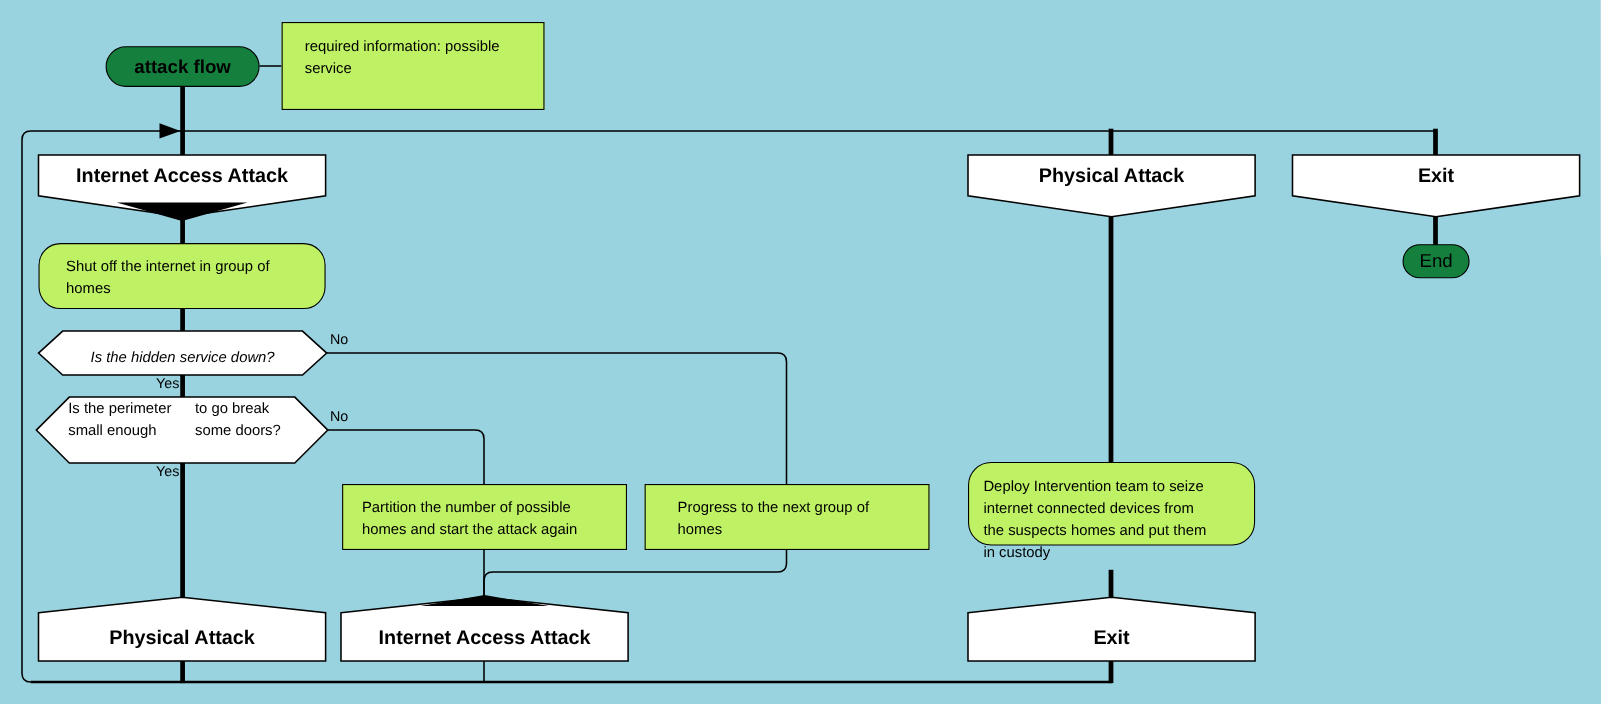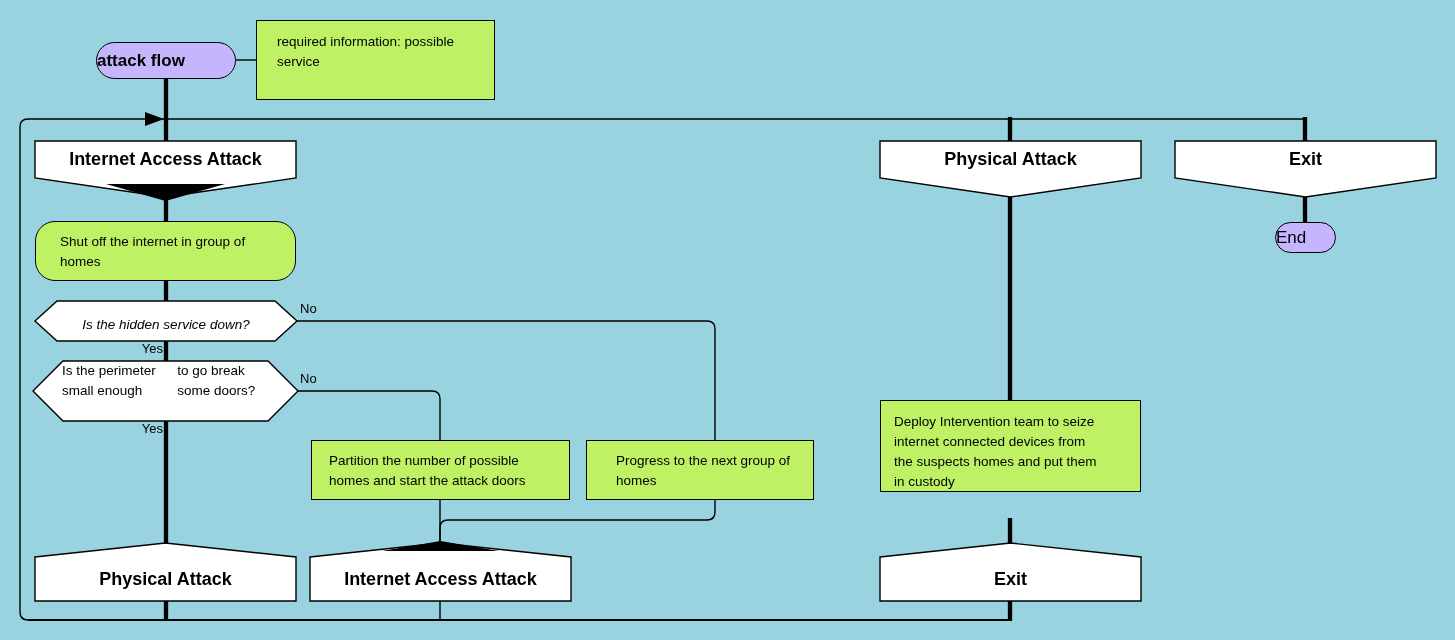--- a/index.html
+++ b/index.html
@@ -13,22 +13,22 @@
     position:absolute; box-sizing:border-box;
     background:#bef264; border:1.5px solid #000;
     font-size:13.5px; line-height:20px;
   }
   .box .tline { white-space:nowrap; }
   .title {
     position:absolute; display:flex; align-items:center; justify-content:center;
     font-weight:bold; font-size:18px; white-space:nowrap;
   }
   .stadium {
-    position:absolute; box-sizing:border-box; background:#c4b5fd; border:1.6px solid #000;
-    display:flex; align-items:center; white-space:nowrap;
+    position:absolute; box-sizing:border-box; background:#15803d; border:1.6px solid #000;
+    display:flex; align-items:center; justify-content:center; white-space:nowrap;
   }
   .hexlbl { position:absolute; font-size:13.5px; line-height:20px; }
   .edge-lbl { position:absolute; font-size:13px; line-height:14px; white-space:nowrap; }
 </style>
 </head>
 <body>
 
 <div class="canvas" style="background: rgb(153, 211, 223);">
 
   <svg width="1455" height="640" viewBox="0 0 1455 640">
@@ -88,29 +88,29 @@
   <div class="title" style="left:880px; top:141px; width:261px; height:37px;">Physical Attack</div>
   <div class="title" style="left:1175px; top:141px; width:261px; height:37px;">Exit</div>
 
   <div class="box" style="left:35px; top:221px; width:261px; height:60px; padding:10px 6px 0 24px;border-radius:20px;">
     <div class="tline">Shut off the internet in group of</div>
     <div class="tline">homes</div>
   </div>
 
   <div class="box" style="left:311px; top:440px; width:259px; height:60px; padding:10px 6px 16px 17px;">
     <div class="tline">Partition the number of possible</div>
-    <div class="tline">homes and start the attack doors</div>
+    <div class="tline">homes and start the attack again</div>
   </div>
 
-  <div class="box" style="left:586px; top:440px; width:228px; height:60px; padding:10px 6px 0 29px;">
+  <div class="box" style="left:586px; top:440px; width:259px; height:60px; padding:10px 6px 0 29px;">
     <div class="tline">Progress to the next group of</div>
     <div class="tline">homes</div>
   </div>
 
-  <div class="box" style="left:880px; top:400px; width:261px; height:92px; padding:11px 6px 0 13px;">
+  <div class="box" style="left:880px; top:420px; width:261px; height:76px; padding:11px 6px 0 13px;border-radius:21px;">
     <div class="tline">Deploy Intervention team to seize</div>
     <div class="tline">internet connected devices from</div>
     <div class="tline">the suspects homes and put them</div>
     <div class="tline">in custody</div>
   </div>
 
   <div class="hexlbl" style="left:45px; top:301px; width:242px; height:48px; display:flex; align-items:center; justify-content:center;font-style:italic;">Is the hidden service down?</div>
 
   <div class="hexlbl" style="left:62px; top:361px; width:212px; height:60px; display:flex; flex-direction:row; justify-content:center;">
     <div class="tline">Is the perimeter small enough</div>

